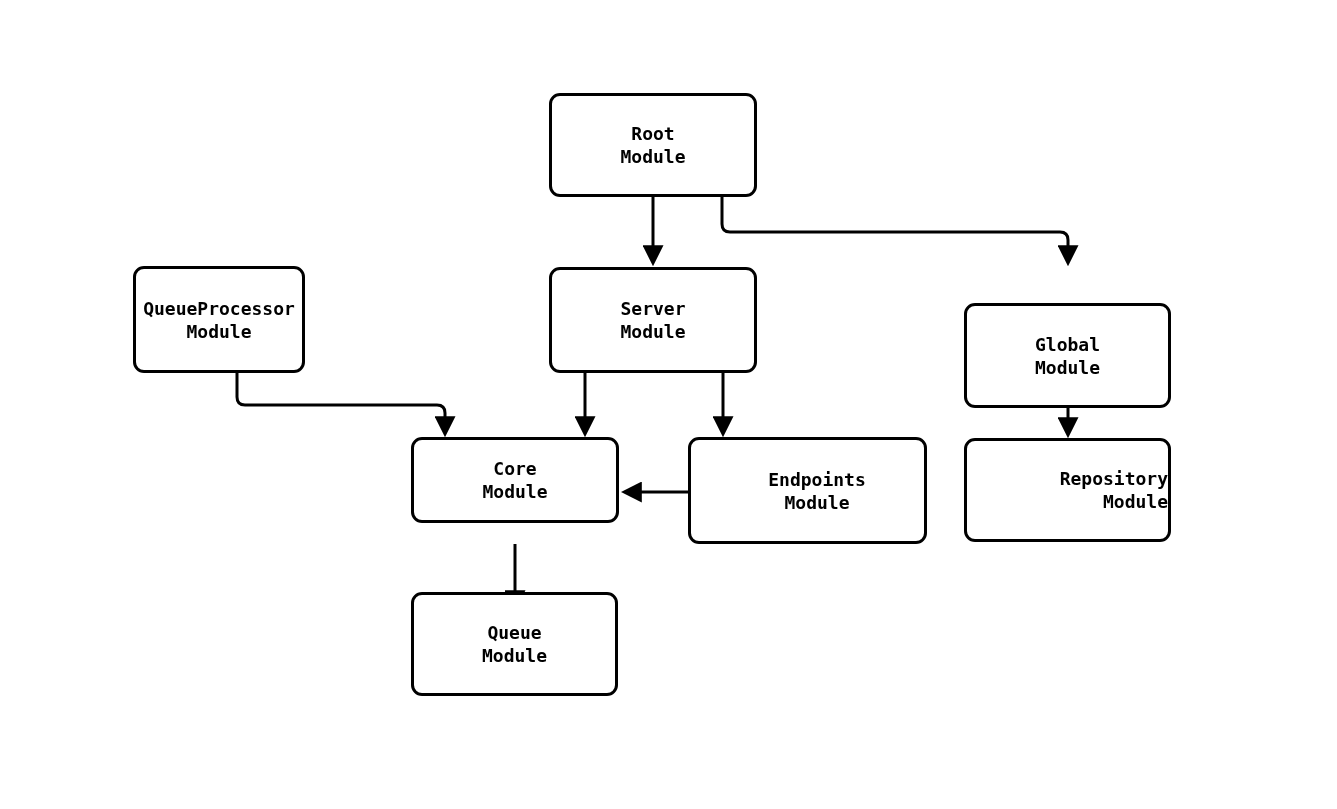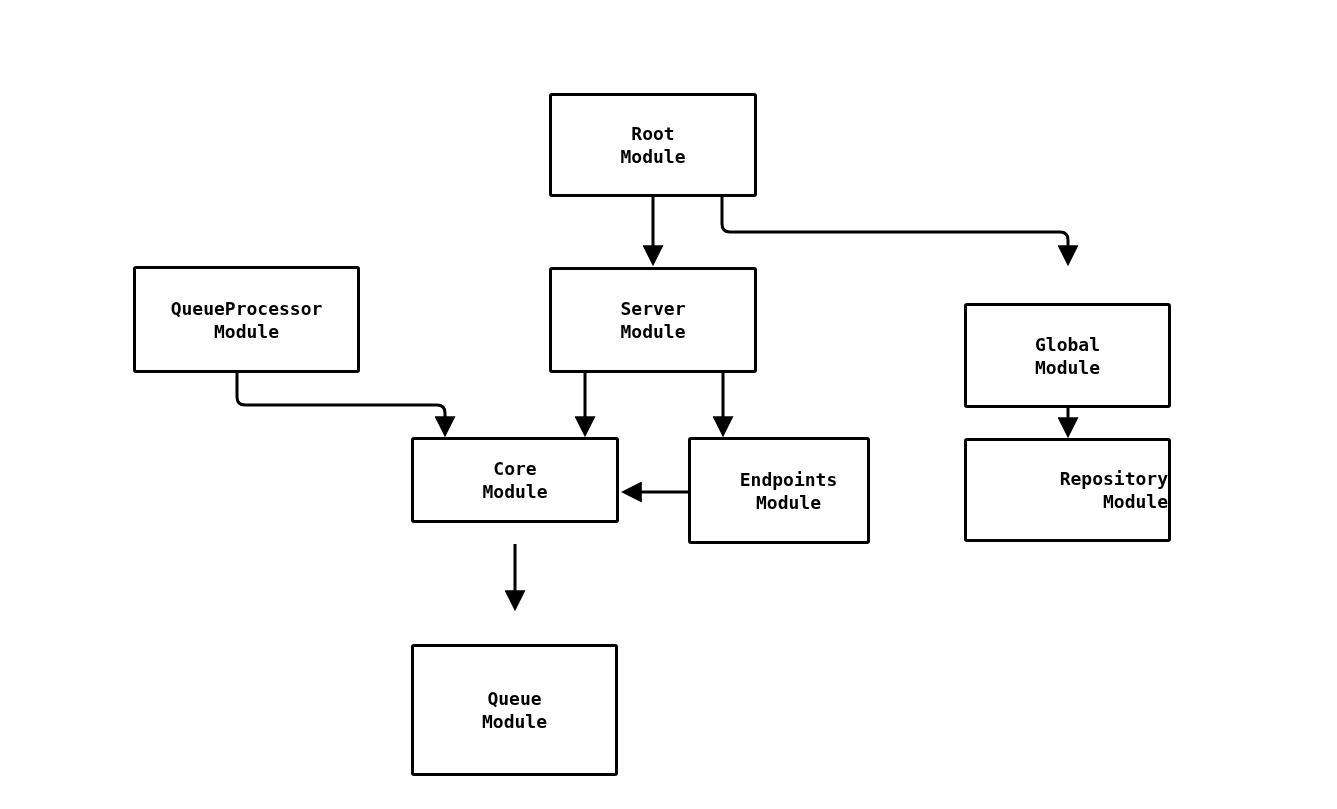--- a/index.html
+++ b/index.html
@@ -14,21 +14,21 @@
   .edges-layer {
     position: absolute;
     left: 0; top: 0;
     width: 1337px; height: 809px;
   }
   .node {
     position: absolute;
     box-sizing: border-box;
     background: #ffffff;
     border: 3px solid #000000;
-    border-radius: 3px;
+    border-radius: 11px;
     display: flex;
     flex-direction: column;
     align-items: center;
     justify-content: center;
     text-align: center;
     color: #000000;
     font-size: 18px;
     font-weight: bold;
     line-height: 23px;
     white-space: nowrap;
@@ -55,48 +55,48 @@
       <path d="M 1068 372 L 1068 434" marker-end="url(#arrow)"></path>
       <path d="M 515 544 L 515 607" marker-end="url(#arrow)"></path>
     </g>
   </svg>
 
   <div class="node" style="left:549px; top:93px; width:208px; height:104px;">
     <span>Root</span>
     <span>Module</span>
   </div>
 
-  <div class="node" style="left:133px; top:266px; width:227px; height:107px;align-items:center;">
+  <div class="node" style="left:133px; top:266px; width:172px; height:107px;align-items:center;">
     <span>QueueProcessor</span>
     <span>Module</span>
   </div>
 
   <div class="node" style="left:549px; top:267px; width:208px; height:106px;">
     <span>Server</span>
     <span>Module</span>
   </div>
 
   <div class="node" style="left:964px; top:267px; width:207px; height:105px;margin-top:36px;">
     <span>Global</span>
     <span>Module</span>
   </div>
 
   <div class="node" style="left:411px; top:437px; width:208px; height:86px;text-align:center;">
     <span>Core</span>
     <span>Module</span>
   </div>
 
-  <div class="node" style="left:688px; top:437px; width:182px; height:107px;padding-left:19px;">
+  <div class="node" style="left:688px; top:437px; width:239px; height:107px;padding-left:19px;">
     <span>Endpoints</span>
     <span>Module</span>
   </div>
 
   <div class="node" style="left:964px; top:438px; width:207px; height:104px;align-items:flex-end;">
     <span>Repository</span>
     <span>Module</span>
   </div>
 
-  <div class="node" style="left:411px; top:644px; width:207px; height:132px;">
+  <div class="node" style="left:411px; top:592px; width:207px; height:104px;">
     <span>Queue</span>
     <span>Module</span>
   </div>
 
 </div>
 
 </body></html>

